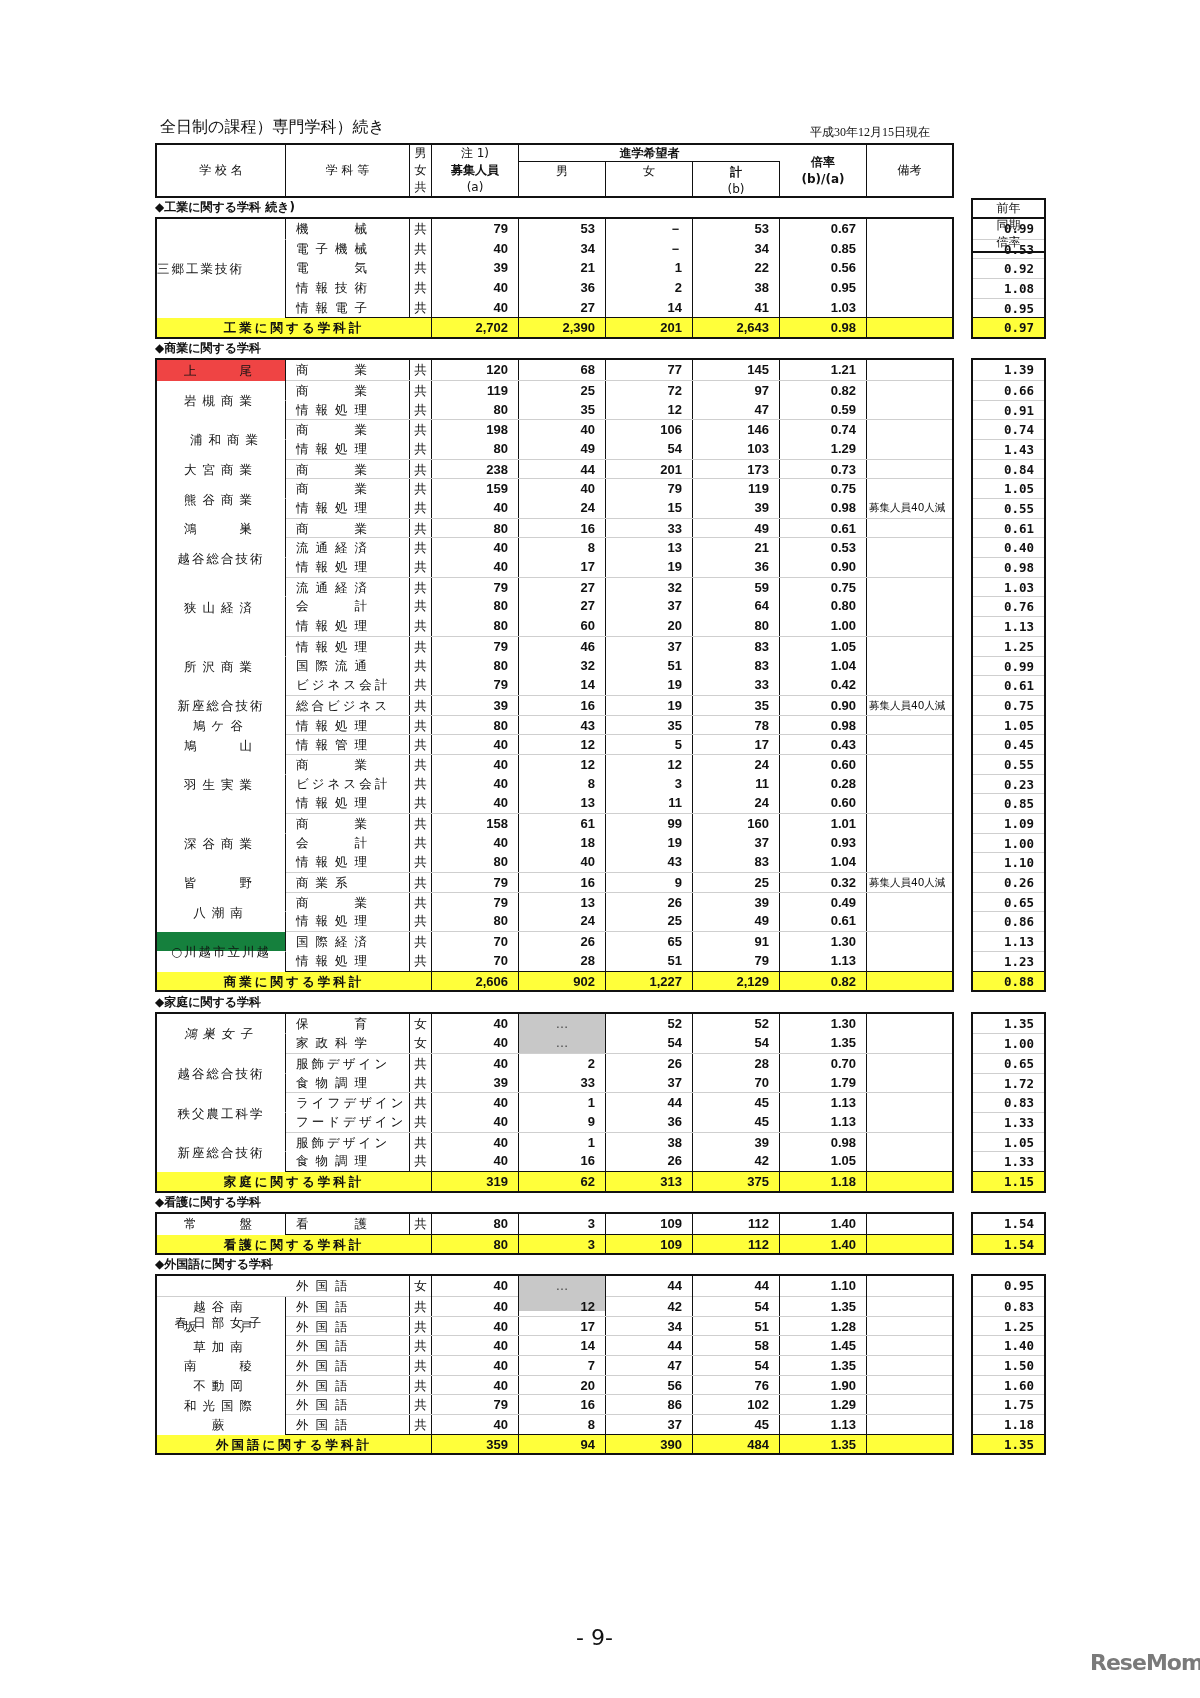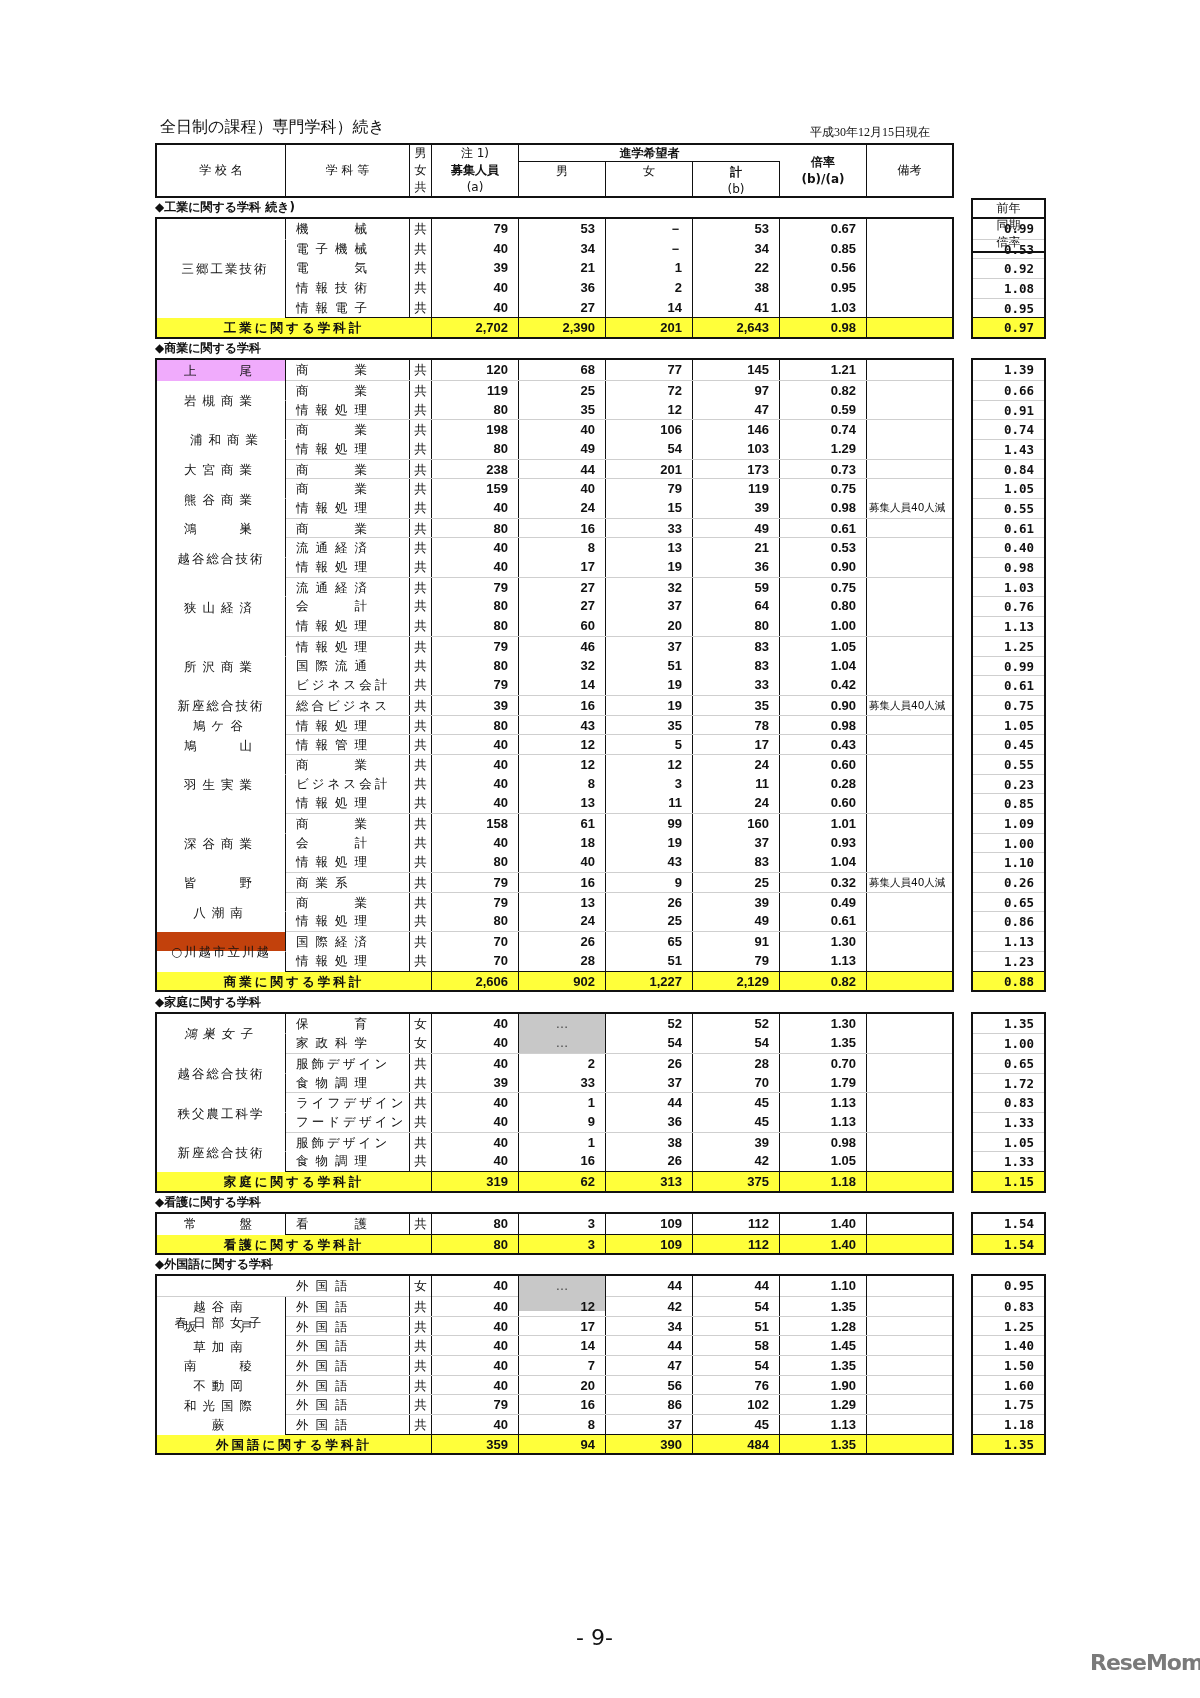--- a/index.html
+++ b/index.html
@@ -70,21 +70,21 @@
     <div>同期</div>
     <div>倍率</div>
   </div>
 </div>
 
 <div id="sections-root">
     <div class="sec-label" style="top: 198px;">◆工業に関する学科 続き)</div>
     <div class="main block" style="top: 217px;">
       <div class="row">
         <div class="school schoolcell" style="position: relative; overflow: visible; border-bottom: 1px solid rgb(255, 255, 255); margin-bottom: -1px; background: rgb(255, 255, 255);">
-          <span style="position: absolute; left: 0px; right: 0px; top: 39.75px; text-align: center; z-index: 2; letter-spacing: 2px; margin-left: 8px;">三郷工業技術</span>
+          <span style="position: absolute; left: 0px; right: 0px; top: 39.75px; z-index: 2; letter-spacing: 2px;">三郷工業技術</span>
         </div>
         <div class="dept">機　　械</div>
         <div class="sex">共</div>
         <div class="num">79</div>
         <div class="num">53</div>
         <div class="num">－</div>
         <div class="num">53</div>
         <div class="num">0.67</div>
         <div class="note"></div>
       </div>
@@ -146,21 +146,21 @@
       <div class="prow">0.99</div>
       <div class="prow">0.53</div>
       <div class="prow">0.92</div>
       <div class="prow">1.08</div>
       <div class="prow">0.95</div>
       <div class="prow total">0.97</div>
     </div>
     <div class="sec-label" style="top: 339.2px;">◆商業に関する学科</div>
     <div class="main block" style="top: 358.2px;">
       <div class="row">
-        <div class="school schoolcell" style="position: relative; overflow: visible; margin-bottom: -1px; background: #f0abfc;">
+        <div class="school schoolcell" style="position: relative; overflow: visible; margin-bottom: -1px; background: #ef4444;">
           <span style="position: absolute; left: 0px; right: 0px; top: 0.35px; text-align: center; z-index: 2;">上　　尾</span>
         </div>
         <div class="dept">商　　業</div>
         <div class="sex">共</div>
         <div class="num">120</div>
         <div class="num">68</div>
         <div class="num">77</div>
         <div class="num">145</div>
         <div class="num">1.21</div>
         <div class="note"></div>
@@ -497,21 +497,21 @@
         <div class="dept">情報処理</div>
         <div class="sex">共</div>
         <div class="num">80</div>
         <div class="num">24</div>
         <div class="num">25</div>
         <div class="num">49</div>
         <div class="num">0.61</div>
         <div class="note"></div>
       </div>
       <div class="row">
-        <div class="school schoolcell" style="position: relative; overflow: visible; border-bottom: 1px solid rgb(255, 255, 255); margin-bottom: -1px; background: #c2410c; padding-left: 22px;">
+        <div class="school schoolcell" style="position: relative; overflow: visible; border-bottom: 1px solid rgb(255, 255, 255); margin-bottom: -1px; background: #15803d; padding-left: 22px;">
           <span style="position: absolute; left: 0px; right: 0px; top: 10.2px; text-align: center; z-index: 2; letter-spacing: 2px;">○川越市立川越</span>
         </div>
         <div class="dept">国際経済</div>
         <div class="sex">共</div>
         <div class="num">70</div>
         <div class="num">26</div>
         <div class="num">65</div>
         <div class="num">91</div>
         <div class="num">1.30</div>
         <div class="note"></div>

